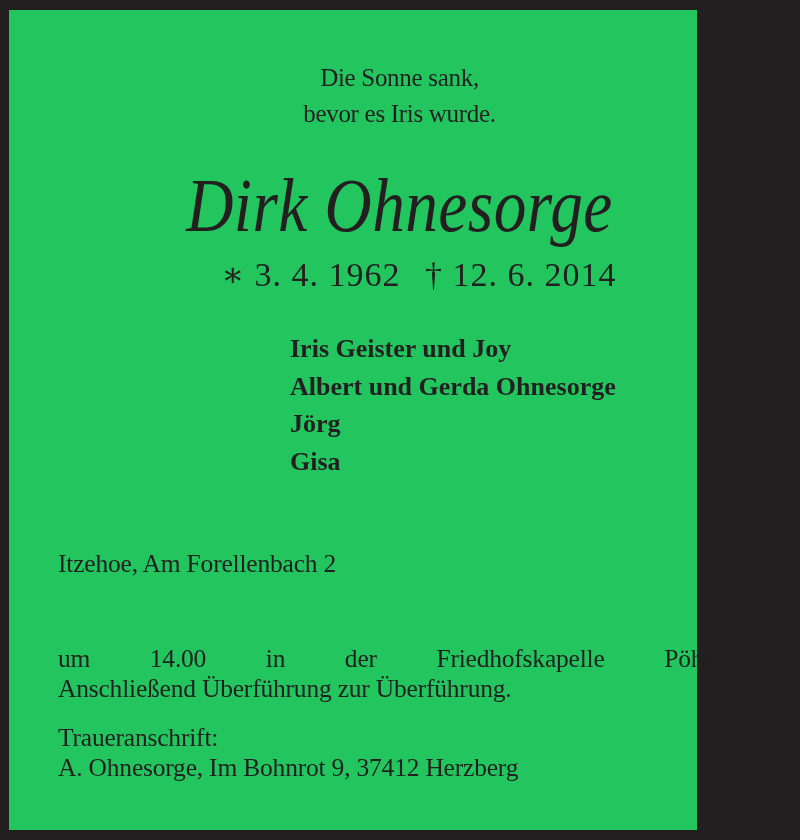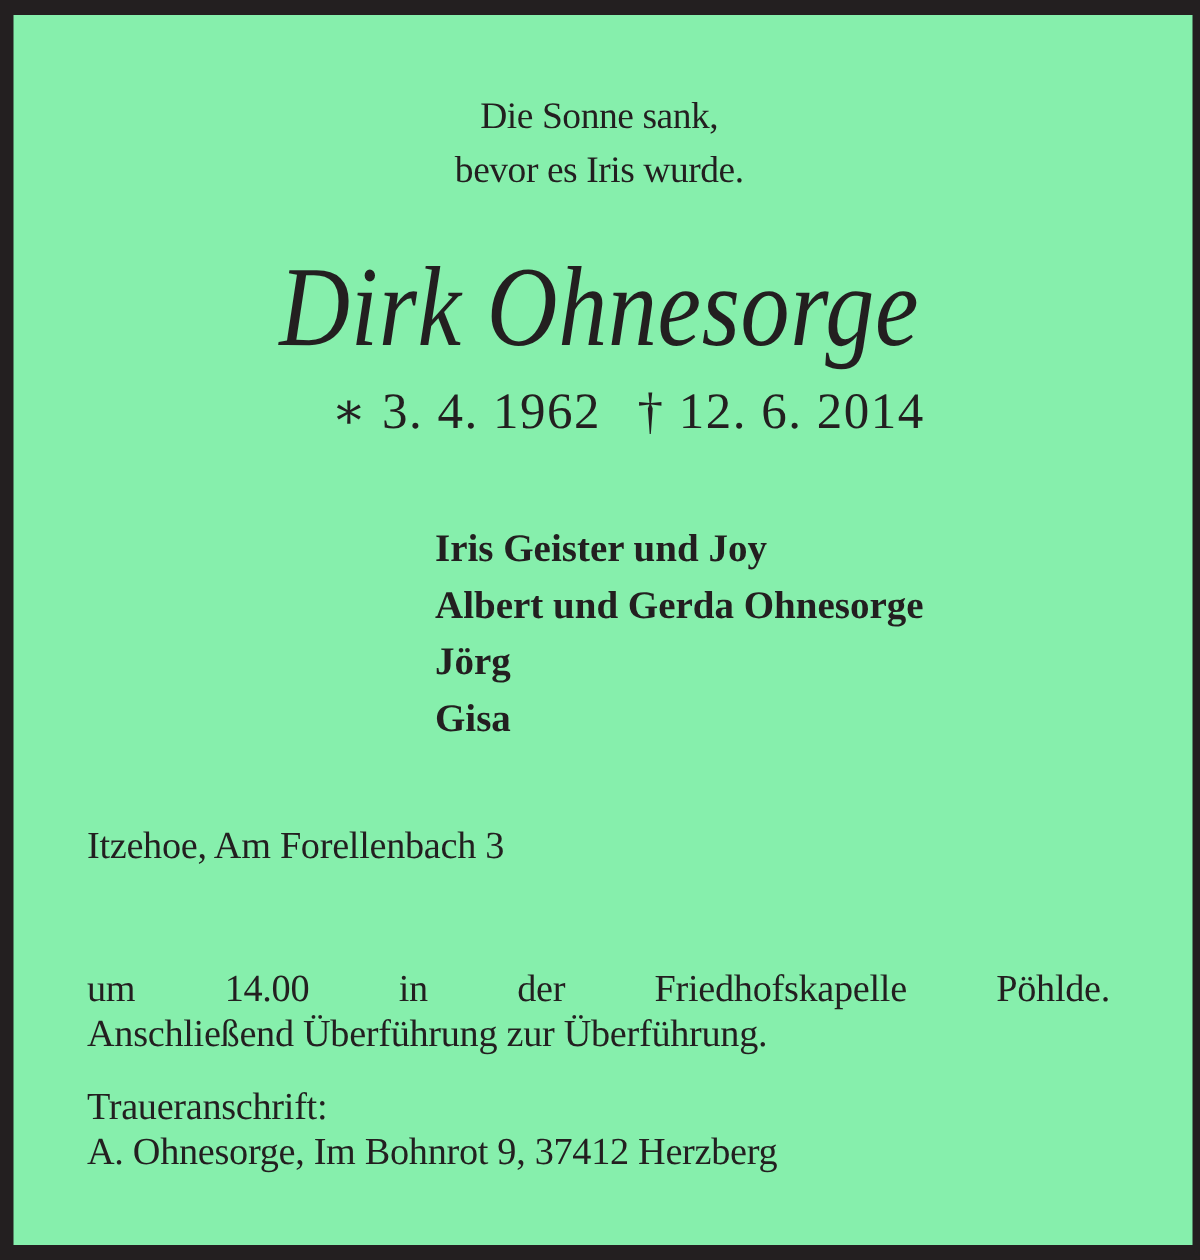--- a/index.html
+++ b/index.html
@@ -1,31 +1,31 @@
 <!DOCTYPE html>
 <html><head>
 <meta charset="utf-8">
 <style>
   html, body { margin: 0; padding: 0; }
   body {
     width: 800px; height: 840px; background: #231f20; position: relative; overflow: hidden;
     font-family: "Liberation Serif", "DejaVu Serif", serif; color: #231f20;
   }
   .card {
-    position: absolute; left: 9px; top: 10px; width: 786px; height: 820px; background: #86efac;
+    position: absolute; left: 9px; top: 10px; width: 688px; height: 820px; background: #22c55e;
   }
   .abs { position: absolute; white-space: nowrap; }
   .motto { left: 0; width: 781px; text-align: center; font-size: 25px; line-height: 36px; letter-spacing: -0.3px; }
   .name {
     left: 0; width: 781px; text-align: center; top: 150px;
     font-size: 76px; font-style: italic; line-height: 90px; letter-spacing: 0.5px;
     transform: scaleX(0.86); transform-origin: center;
   }
   .dates { top: 250px; font-size: 34px; line-height: 30px; letter-spacing: 1px; }
-  .mourners { left: 281px; top: 337px; font-size: 26px; font-weight: bold; line-height: 37.5px; }
+  .mourners { left: 281px; top: 320px; font-size: 26px; font-weight: bold; line-height: 37.5px; }
   .mourners div { white-space: nowrap; }
   .body-text { left: 49px; width: 682px; font-size: 25.5px; line-height: 30px; letter-spacing: -0.2px; }
   .justify { text-align: justify; text-align-last: justify; white-space: normal; }
 </style>
 </head>
 <body>
 
 <div class="card">
   <div class="abs motto" style="top:50px">Die Sonne sank,</div>
   <div class="abs motto" style="top:86px">bevor es Iris wurde.</div>
@@ -35,20 +35,20 @@
   <div class="abs dates" style="left:212px">∗ 3. 4. 1962</div>
   <div class="abs dates" style="left:416px">† 12. 6. 2014</div>
 
   <div class="abs mourners">
     <div>Iris Geister und Joy</div>
     <div>Albert und Gerda Ohnesorge</div>
     <div>Jörg</div>
     <div>Gisa</div>
   </div>
 
-  <div class="abs body-text" style="top:539px">Itzehoe, Am Forellenbach 3</div>
+  <div class="abs body-text" style="top:539px">Itzehoe, Am Forellenbach 2</div>
 
   <div class="abs body-text justify" style="top:634px">um 14.00 in der Friedhofskapelle Pöhlde.</div>
   <div class="abs body-text" style="top:664px">Anschließend Überführung zur Überführung.</div>
 
   <div class="abs body-text" style="top:713px">Traueranschrift:</div>
   <div class="abs body-text" style="top:743px">A. Ohnesorge, Im Bohnrot 9, 37412 Herzberg</div>
 </div>
 
 </body></html>

